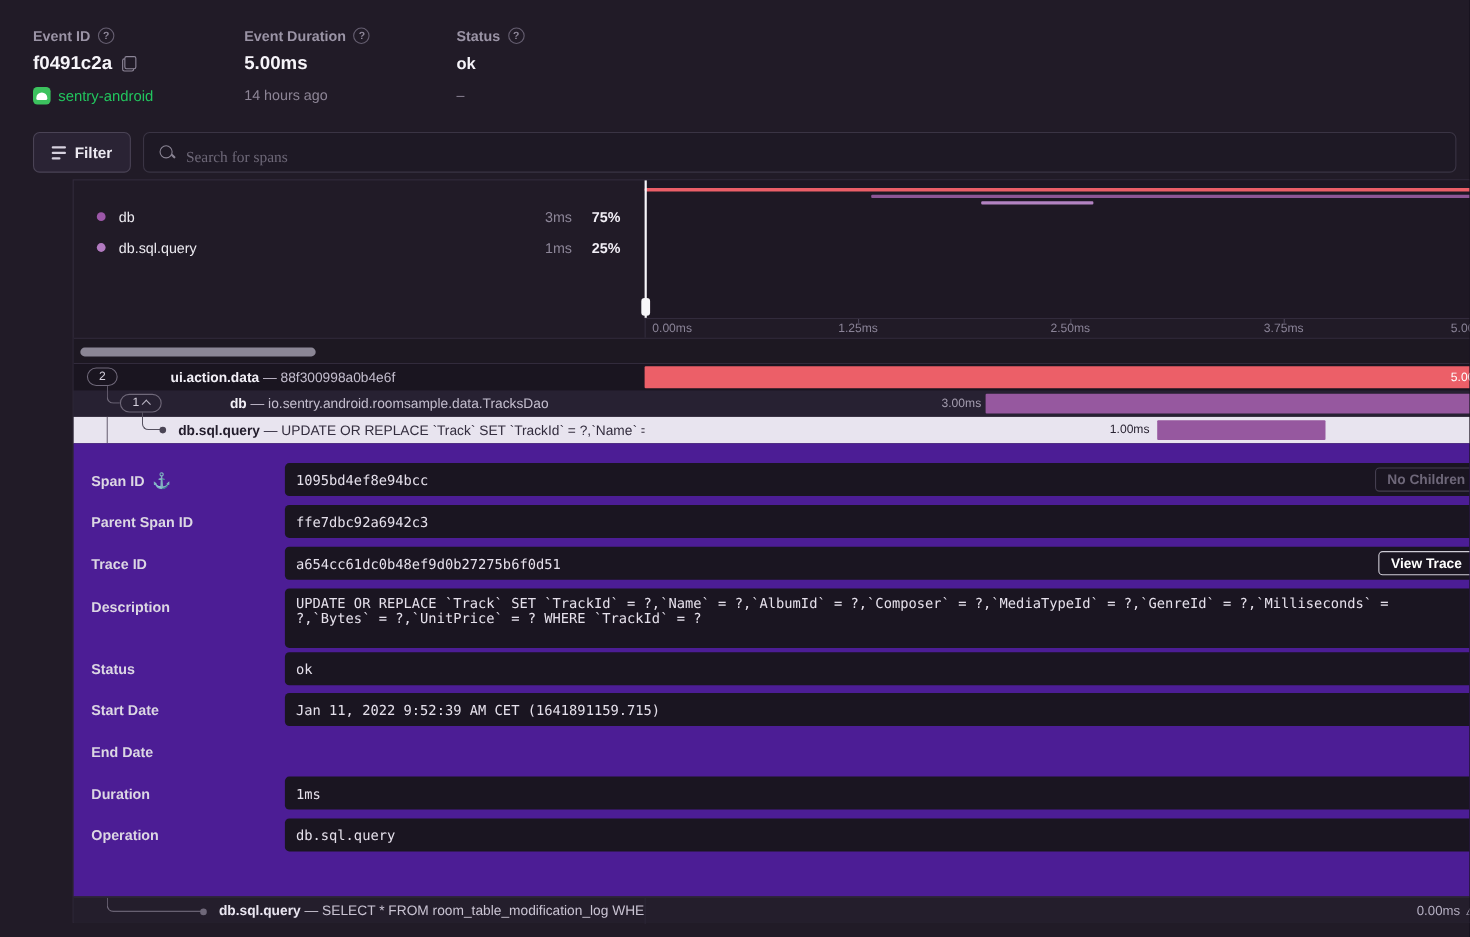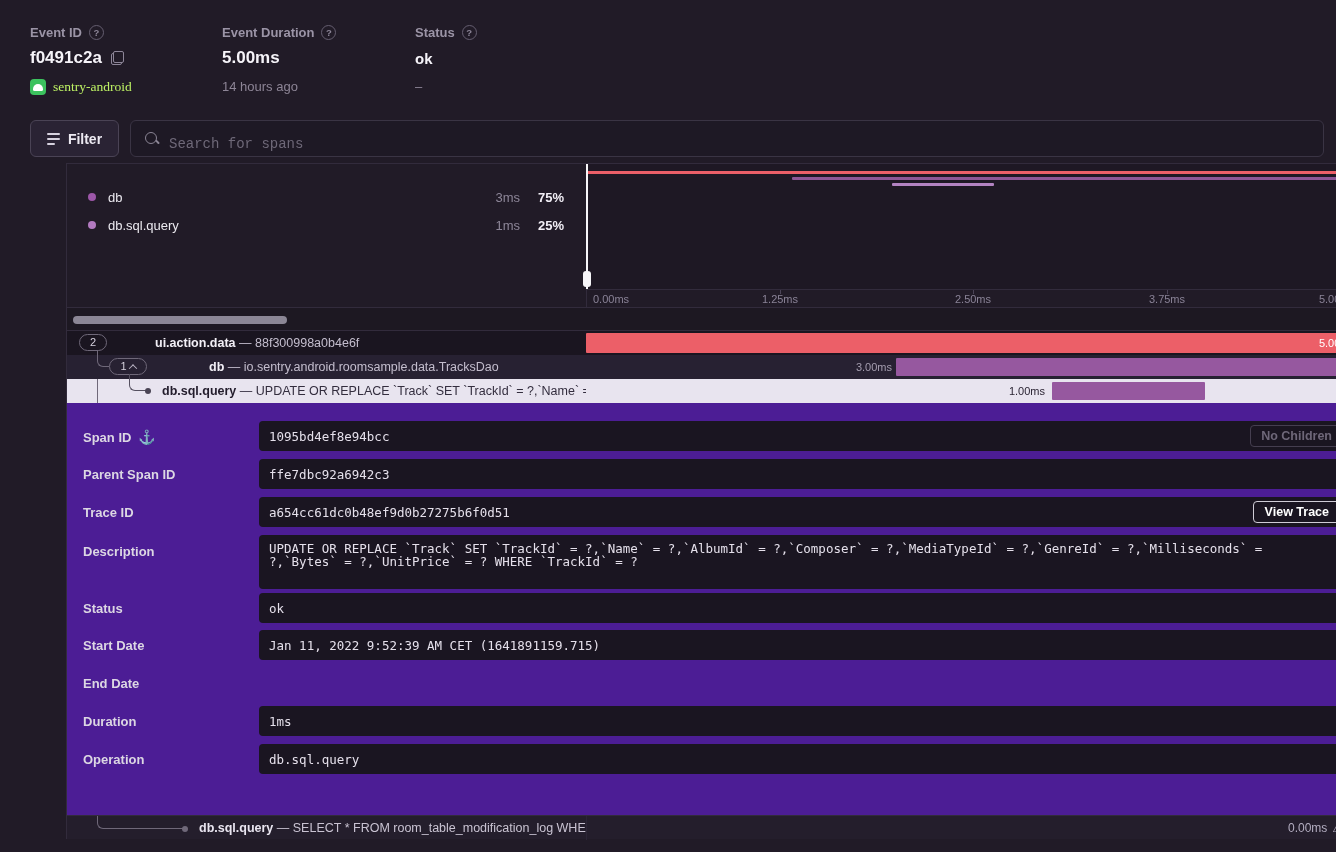--- a/index.html
+++ b/index.html
@@ -12,32 +12,32 @@
   
   .hdr-label { position:absolute; top:25px; font-size:13px; font-weight:700; color:#9b94a6; display:flex; align-items:center; gap:7px; }
   .help-icon { display:inline-flex; width:15px; height:15px; border:1.4px solid #655e70; border-radius:50%; color:#8d8698; font-size:9.5px; font-weight:700; align-items:center; justify-content:center; }
   .hdr-value { position:absolute; top:48px; font-size:17px; font-weight:600; color:#f6f4f9; display:flex; align-items:center; gap:9px; }
   .hdr-sub { position:absolute; top:79px; font-size:13px; color:#8d8596; display:flex; align-items:center; gap:7px; }
   .copy-icon { position:relative; width:13px; height:14px; display:inline-block; }
   .copy-icon::before { content:""; position:absolute; left:0; bottom:0; width:9px; height:10px; border:1.4px solid #8d8698; border-radius:2px; }
   .copy-icon::after { content:""; position:absolute; right:0; top:0; width:9px; height:10px; border:1.4px solid #8d8698; border-radius:2px; background:#211b27; }
   .android-icon { width:16px; height:16px; border-radius:4px; background:#3cc25e; position:relative; display:inline-block; }
   .android-icon::after { content:""; position:absolute; left:3px; top:4.5px; width:10px; height:7px; background:#fff; border-radius:5px 5px 1.5px 1.5px; }
-  .project-link { color:#bef264; font-size:13.5px;font-family:Liberation Serif, serif; }
+  .project-link { color:#22c55e; font-size:13.5px; }
   
   .filter-btn { position:absolute; left:30px; top:120px; width:89px; height:37px; border:1px solid #4a4355; border-radius:6px; background:#2a2334; display:flex; align-items:center; justify-content:center; gap:8px; cursor:pointer; }
   .filter-icon { display:inline-flex; flex-direction:column; gap:3px; align-items:flex-start; }
   .filter-icon i { display:block; height:2px; background:#d6d1de; border-radius:1px; }
   .filter-icon i:nth-child(1){width:13px;} .filter-icon i:nth-child(2){width:13px;} .filter-icon i:nth-child(3){width:8px;}
   .filter-btn span { font-size:14px; font-weight:700; color:#ece9f1; }
   .search-box { position:absolute; left:130px; top:120px; width:1194px; height:37px; border:1px solid #3a3444; border-radius:6px; background:#1e1925; display:flex; align-items:center; padding-left:14px; gap:10px; }
   .search-icon { position:relative; width:14px; height:14px; display:inline-block; }
   .search-icon::before { content:""; position:absolute; left:0; top:0; width:10px; height:10px; border:1.8px solid #8a8494; border-radius:50%; }
   .search-icon::after { content:""; position:absolute; left:9.5px; top:9.5px; width:5px; height:1.8px; background:#8a8494; transform:rotate(45deg); border-radius:1px; }
-  .search-box input { background:transparent; border:none; outline:none; color:#eab308; font-size:14px; width:1100px; font-family:Liberation Mono, monospace;margin-top:11px; }
+  .search-box input { background:transparent; border:none; outline:none; color:#eab308; font-size:14px; width:1100px; font-family:Liberation Serif, serif;margin-top:11px; }
   .search-box input::placeholder { color:#6e6878; }
   
   .spans-panel { position:absolute; left:30px; top:163px; width:1294px; height:676px; border:1px solid #322b3c; background:#211b27;margin-left:36px; }
   .v-divider { position:absolute; left:519px; top:0; width:1px; height:167px; background:#322b3c; }
   
   .legend-row { position:absolute; left:0; width:519px; height:24px; display:flex; align-items:center; }
   .legend-dot { width:8px; height:8px; border-radius:50%; margin-left:21px; margin-right:12px; }
   .legend-label { font-size:13px; color:#eceaf0; }
   .legend-dur { position:absolute; right:66px; font-size:13px; color:#8d8698; }
   .legend-pct { position:absolute; right:22px; font-size:13px; font-weight:700; color:#f2eff6; }

